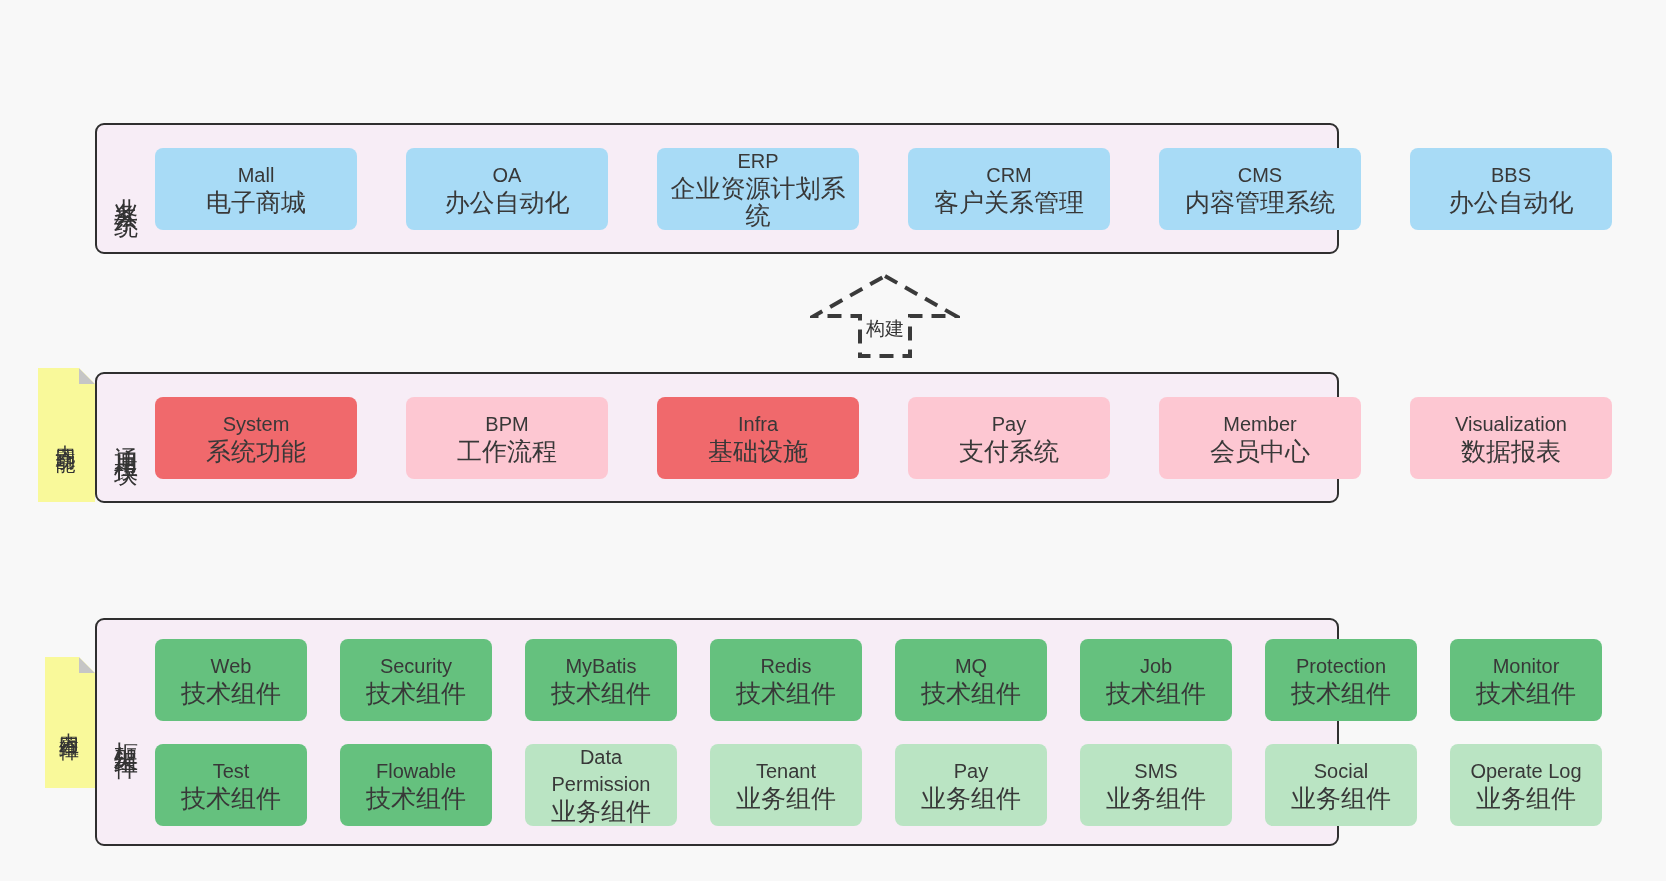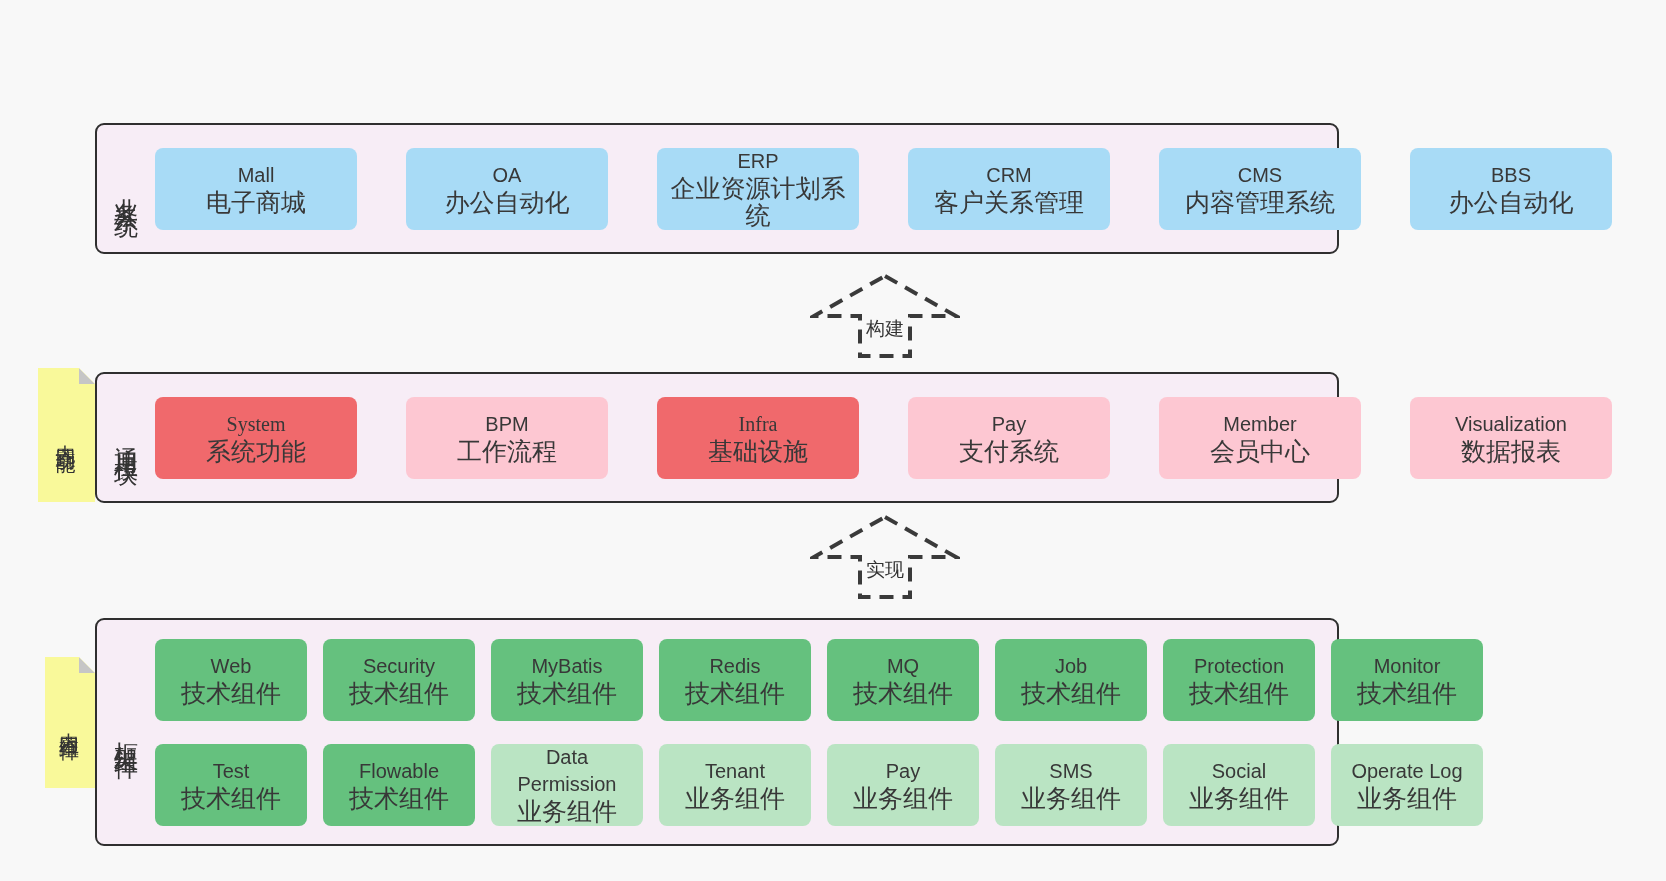--- a/index.html
+++ b/index.html
@@ -14,30 +14,30 @@
     background:#f7edf6;border:2px solid #2f2f2f;border-radius:9px;
     box-sizing:border-box;display:flex;align-items:center;z-index:1;
   }
   .v-label{
     width:58px;flex:0 0 58px;display:flex;align-items:center;justify-content:center;
     writing-mode:vertical-rl;text-orientation:upright;
     font-size:24px;letter-spacing:5px;color:#333;white-space:nowrap;
   }
   .box-row{display:flex;align-items:center;gap:49px;}
   .rows{display:flex;flex-direction:column;gap:23px;}
-  .rows .box-row{gap:16px;}
+  .rows .box-row{gap:33px;}
   .box{
     border-radius:8px;display:flex;flex-direction:column;justify-content:center;
     align-items:center;text-align:center;line-height:27px;font-size:20px;
     padding:0 8px;box-sizing:border-box;
   }
   .w6{width:202px;height:82px;flex:0 0 202px;}
   .w8{width:152px;height:82px;flex:0 0 152px;}
   .blue{background:#a8dbf6;}
-  .red{background:#f0696c;font-family:Liberation Serif, serif;}
+  .red{background:#f0696c;}
   .pink{background:#fdc7d2;}
   .green{background:#65c17e;}
   .lightgreen{background:#bae4c3;}
   .box-desc{font-size:25px;}
   .sticky{
     position:absolute;background:#f9f99a;z-index:0;
     display:flex;align-items:center;justify-content:center;
     clip-path:polygon(0 0, calc(100% - 16px) 0, 100% 16px, 100% 100%, 0 100%);
   }
   .sticky .fold{
@@ -125,26 +125,20 @@
         <div class="box-name">Member</div>
         <div class="box-desc">会员中心</div>
       </div>
       <div class="box w6 pink">
         <div class="box-name">Visualization</div>
         <div class="box-desc">数据报表</div>
       </div>
     </div>
   </section>
 
-  <div class="arrow" style="left:810px;top:513px;">
-    <svg width="150" height="88" viewBox="0 0 150 88">
-      <path d="M75,4 L146,44 L100,44 L100,84 L50,84 L50,44 L4,44 Z" fill="none" stroke="#3a3a3a" stroke-width="4" stroke-dasharray="14 9"></path>
-    </svg>
-    <span class="arrow-label">实现</span>
-  </div>
 
   <div class="sticky" style="left:45px;top:657px;width:50px;height:131px;">
     <span class="fold"></span>
     <span class="v-text">内置组件</span>
   </div>
 
   <section class="panel" style="top:618px;height:228px;">
     <div class="v-label">框架组件</div>
     <div class="rows">
       <div class="box-row">

